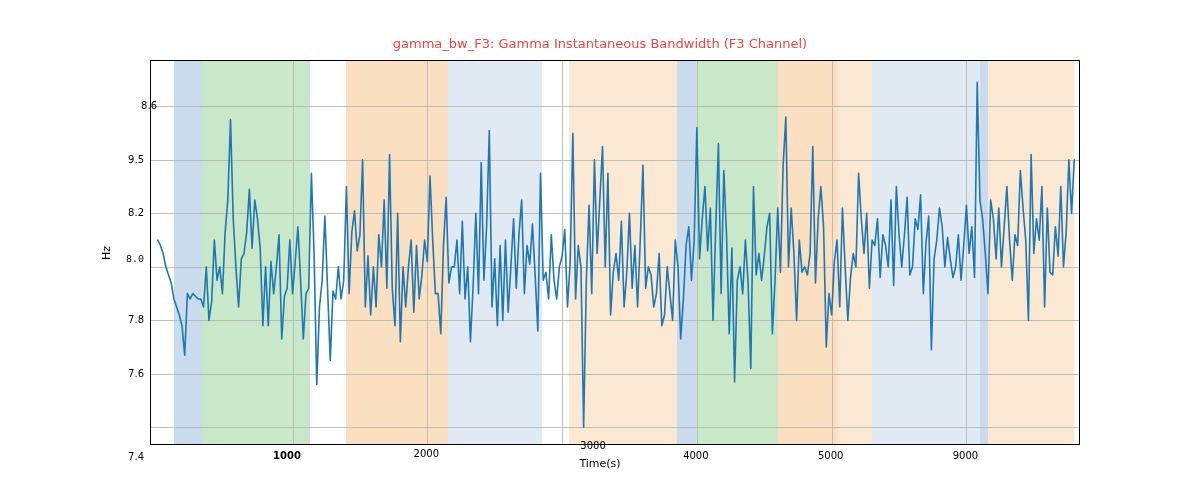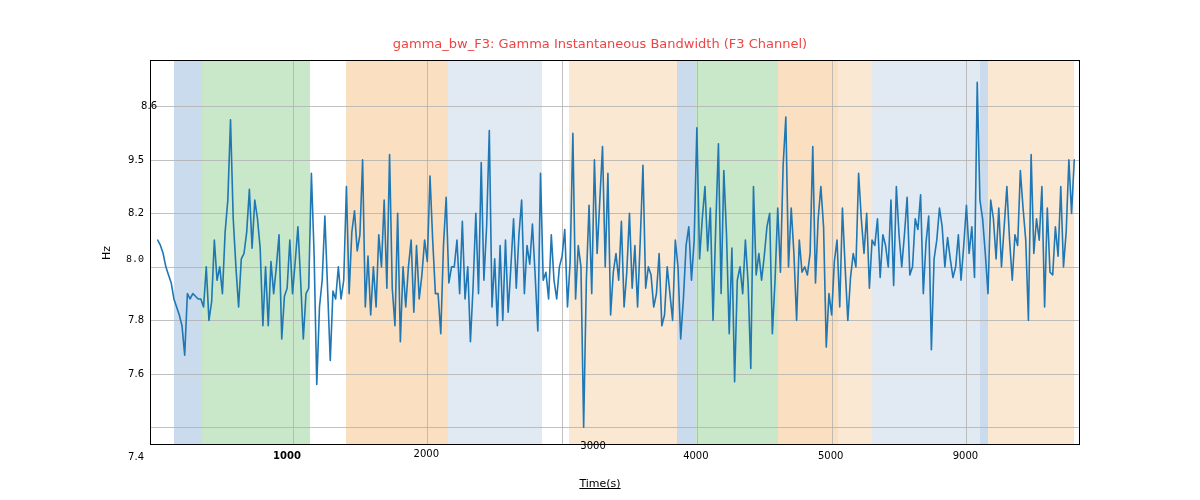--- a/index.html
+++ b/index.html
@@ -90,21 +90,21 @@
 </style>
 </head>
 <body>
 
 <div class="figure">
 
   <div class="title" style="top: 36px;">gamma_bw_F3: Gamma Instantaneous Bandwidth (F3 Channel)</div>
 
   <div class="ylabel" style="left: 100px; top: 260px;">Hz</div>
 
-  <div class="xlabel" style="top: 477px; text-decoration: underline;">Time(s)</div>
+  <div class="xlabel" style="top: 457px;">Time(s)</div>
 
   <div class="axes" id="axes" style="left: 150px; top: 60px; width: 930px; height: 385px;">
     <div id="bands-layer">
         <div class="band" style="left: 22.913px; width: 28.3043px; background: rgb(201, 219, 236);"></div>
         <div class="band" style="left: 51.2174px; width: 107.826px; background: rgb(201, 231, 201);"></div>
         <div class="band" style="left: 195.435px; width: 101.087px; background: rgb(250, 223, 192);"></div>
         <div class="band" style="left: 296.522px; width: 94.3478px; background: rgb(225, 234, 243);"></div>
         <div class="band" style="left: 417.826px; width: 107.826px; background: rgb(251, 232, 211);"></div>
         <div class="band" style="left: 525.652px; width: 18.8696px; background: rgb(201, 219, 236);"></div>
         <div class="band" style="left: 544.522px; width: 82.2174px; background: rgb(201, 231, 201);"></div>

